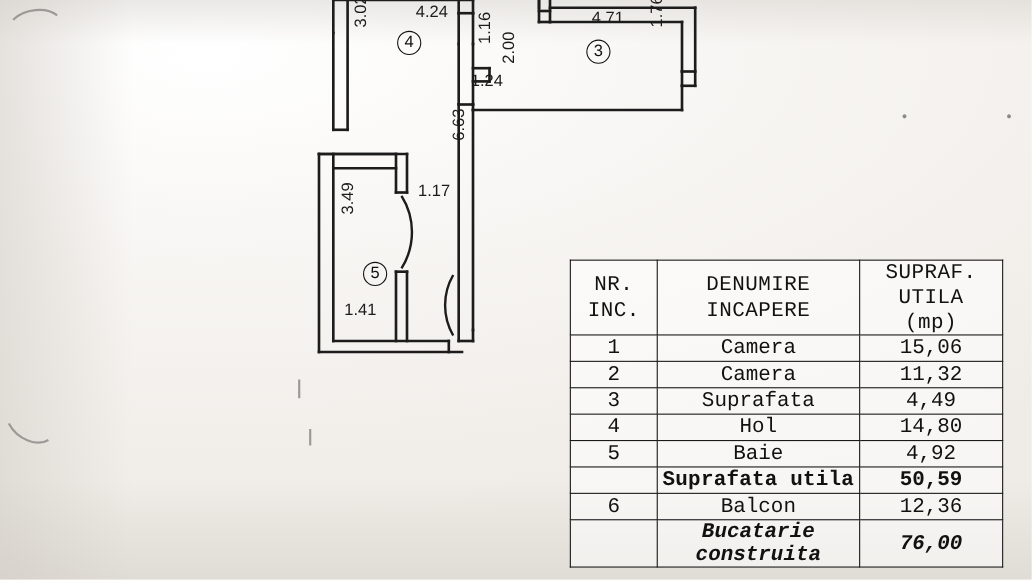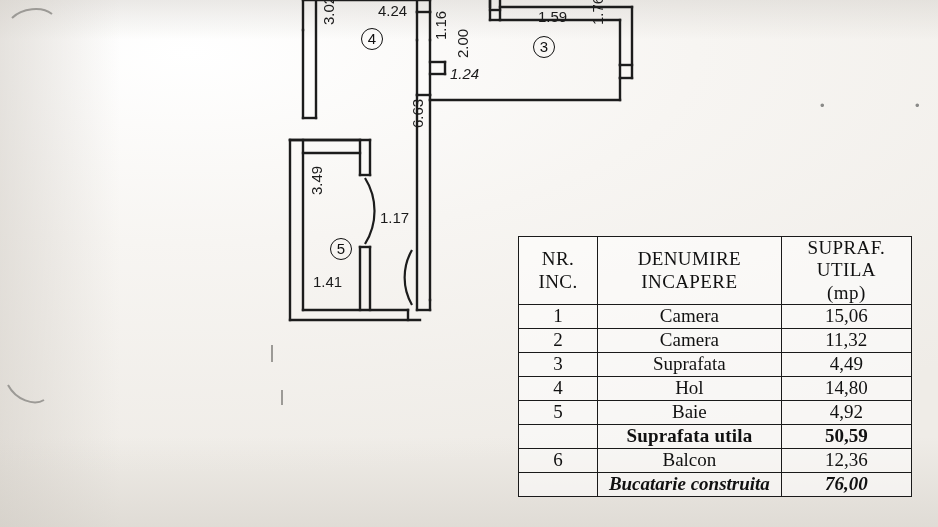--- a/index.html
+++ b/index.html
@@ -51,21 +51,21 @@
   
   .table-wrap {
     position: absolute;
     left: 518px;
     top: 236px;
     width: 394px;
   }
   table.areas {
     border-collapse: collapse;
     width: 394px;
-    font-family: Liberation Serif, serif;
+    font-family: Liberation Mono, monospace;
     color: #111;
   }
   table.areas th, table.areas td {
     border: 1.6px solid #1a1a1a;
     padding: 0;
     text-align: center;
     vertical-align: middle;
     background: rgba(255,255,255,0.55);
   }
   .col-nr { width: 70px; }
@@ -207,26 +207,26 @@
       <path d="M12 18 C 22 8, 42 6, 52 14"></path>
       <path d="M8 385 C 16 400, 34 406, 44 400"></path>
       <path d="M272 345 L272 362"></path>
       <path d="M282 390 L282 405"></path>
     </g>
   </svg>
 
   <div class="dim" style="left:378px; top:2px;">4.24</div>
   <div class="dim vert" style="left:432px; top:40px;">1.16</div>
   <div class="dim vert" style="left:454px; top:58px;">2.00</div>
-  <div class="dim" style="left:538px; top:8px;">1.59</div>
+  <div class="dim" style="left:538px; top:8px;">4.71</div>
   <div class="dim vert" style="left:589px; top:25px;">1.76</div>
   <div class="dim vert" style="left:320px; top:25px;">3.02</div>
-  <div class="dim" style="left:450px; top:65px;font-style:italic;">1.24</div>
+  <div class="dim" style="left:428px; top:65px;">1.24</div>
   <div class="dim vert" style="left:409px; top:128px;">6.63</div>
-  <div class="dim" style="left:380px; top:165px;margin-top:44px;">1.17</div>
+  <div class="dim" style="left:380px; top:165px;">1.17</div>
   <div class="dim vert" style="left:308px; top:195px;">3.49</div>
   <div class="dim" style="left:313px; top:273px;text-align:right;">1.41</div>
 
   <div class="roomnum" style="left:361px; top:28px;">4</div>
   <div class="roomnum" style="left:533px; top:36px;">3</div>
   <div class="roomnum" style="left:330px; top:238px;">5</div>
 
   <div class="smudge" style="left:820px; top:98px;">•</div>
   <div class="smudge" style="left:915px; top:98px;">•</div>
 

